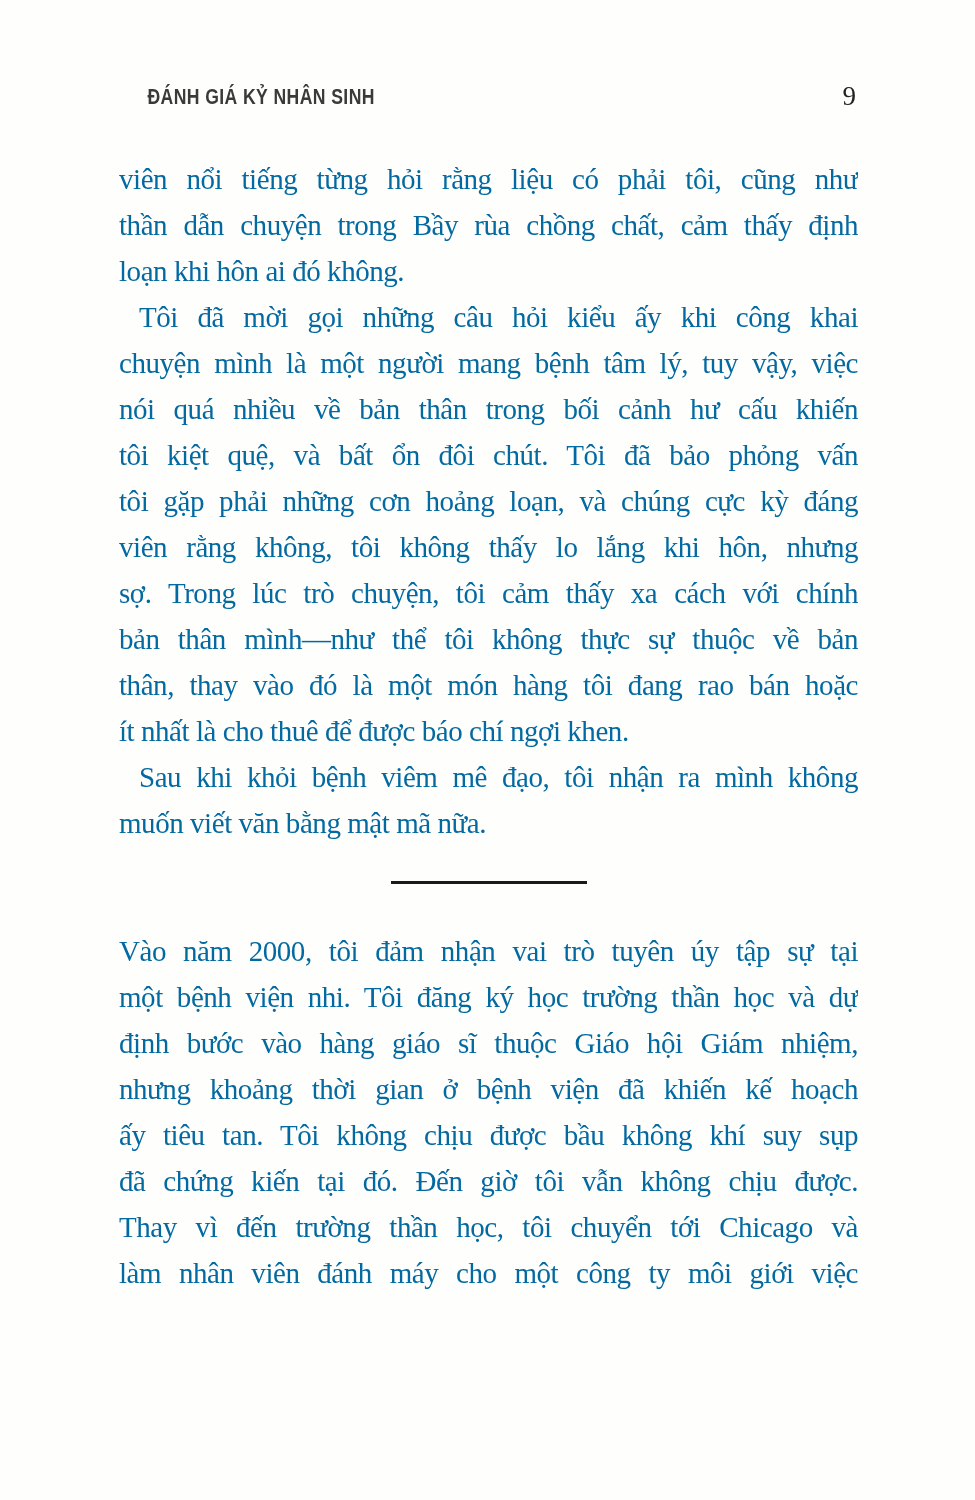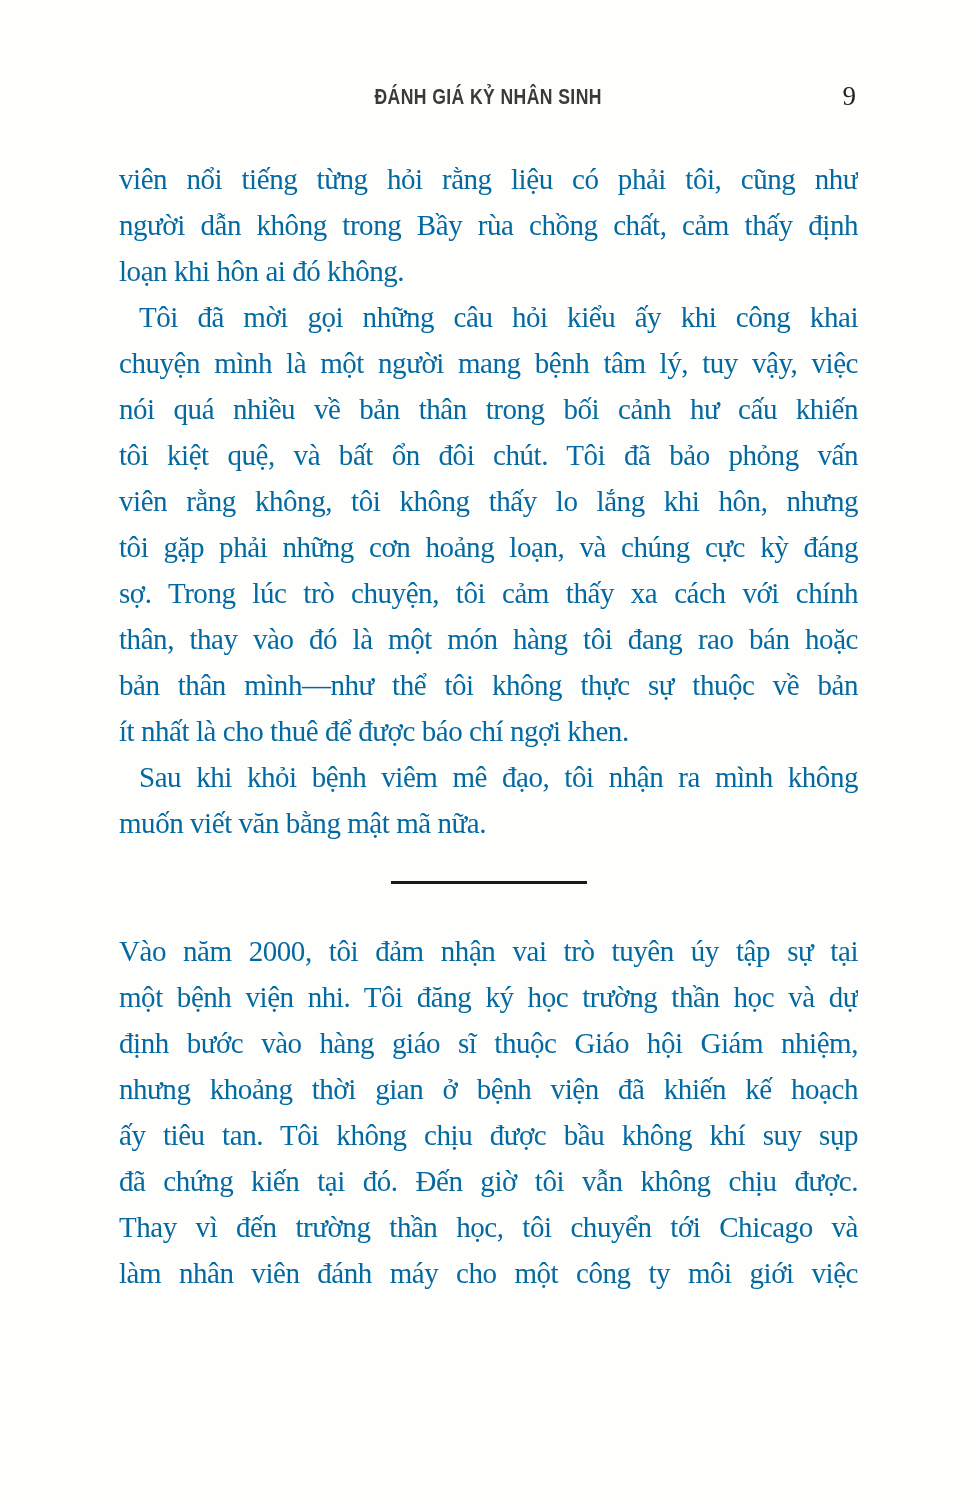--- a/index.html
+++ b/index.html
@@ -6,21 +6,21 @@
   .page{
     position:relative;
     width:975px;height:1500px;
     background:#fefefd;
     overflow:hidden;
     font-family:"Liberation Serif","DejaVu Serif",serif;
   }
   .header{
     position:absolute;
     left:119px;top:84px;width:739px;height:34px;
-    text-align:center;
+    text-align:left;
   }
   .running-title{
     display:inline-block;
     font-family:"Liberation Sans","DejaVu Sans",sans-serif;
     font-weight:bold;
     font-size:22px;
     letter-spacing:0.5px;
     color:#3a3a3a;
     transform:scaleX(0.8);
     transform-origin:center;
@@ -64,33 +64,33 @@
 
 <div class="page">
   <div class="header">
     <span class="running-title">ĐÁNH GIÁ KỶ NHÂN SINH</span>
     <span class="page-number">9</span>
   </div>
 
   <div class="text-block">
       <div class="para">
         <div class="line"><span>viên nổi tiếng từng hỏi rằng liệu có phải tôi, cũng như</span></div>
-        <div class="line"><span>người dẫn không trong </span><span class="it">Bầy rùa chồng chất</span><span>, cảm thấy định</span></div>
+        <div class="line"><span>thần dẫn chuyện trong </span><span class="it">Bầy rùa chồng chất</span><span>, cảm thấy định</span></div>
         <div class="line lastline"><span>loạn khi hôn ai đó không.</span></div>
       </div>
       <div class="para">
         <div class="line indent"><span>Tôi đã mời gọi những câu hỏi kiểu ấy khi công khai</span></div>
         <div class="line"><span>chuyện mình là một người mang bệnh tâm lý, tuy vậy, việc</span></div>
         <div class="line"><span>nói quá nhiều về bản thân trong bối cảnh hư cấu khiến</span></div>
         <div class="line"><span>tôi kiệt quệ, và bất ổn đôi chút. Tôi đã bảo phỏng vấn</span></div>
+        <div class="line"><span>tôi gặp phải những cơn hoảng loạn, và chúng cực kỳ đáng</span></div>
         <div class="line"><span>viên rằng không, tôi không thấy lo lắng khi hôn, nhưng</span></div>
-        <div class="line"><span>tôi gặp phải những cơn hoảng loạn, và chúng cực kỳ đáng</span></div>
         <div class="line"><span>sợ. Trong lúc trò chuyện, tôi cảm thấy xa cách với chính</span></div>
+        <div class="line"><span>bản thân mình—như thể tôi không thực sự thuộc về bản</span></div>
         <div class="line"><span>thân, thay vào đó là một món hàng tôi đang rao bán hoặc</span></div>
-        <div class="line"><span>bản thân mình—như thể tôi không thực sự thuộc về bản</span></div>
         <div class="line lastline"><span>ít nhất là cho thuê để được báo chí ngợi khen.</span></div>
       </div>
       <div class="para">
         <div class="line indent"><span>Sau khi khỏi bệnh viêm mê đạo, tôi nhận ra mình không</span></div>
         <div class="line lastline"><span>muốn viết văn bằng mật mã nữa.</span></div>
       </div>
       <div class="section-divider"></div>
       <div class="para">
         <div class="line"><span>Vào năm 2000, tôi đảm nhận vai trò tuyên úy tập sự tại</span></div>
         <div class="line"><span>một bệnh viện nhi. Tôi đăng ký học trường thần học và dự</span></div>

